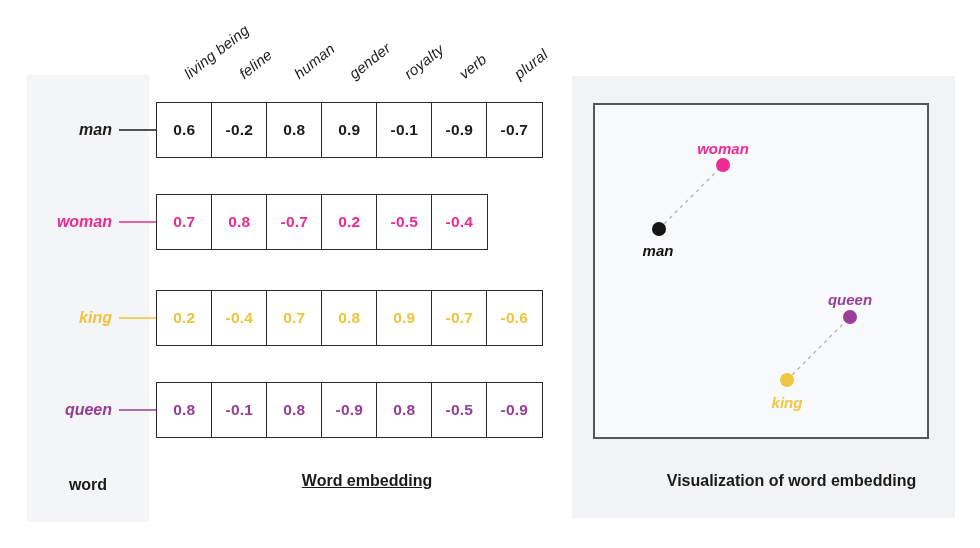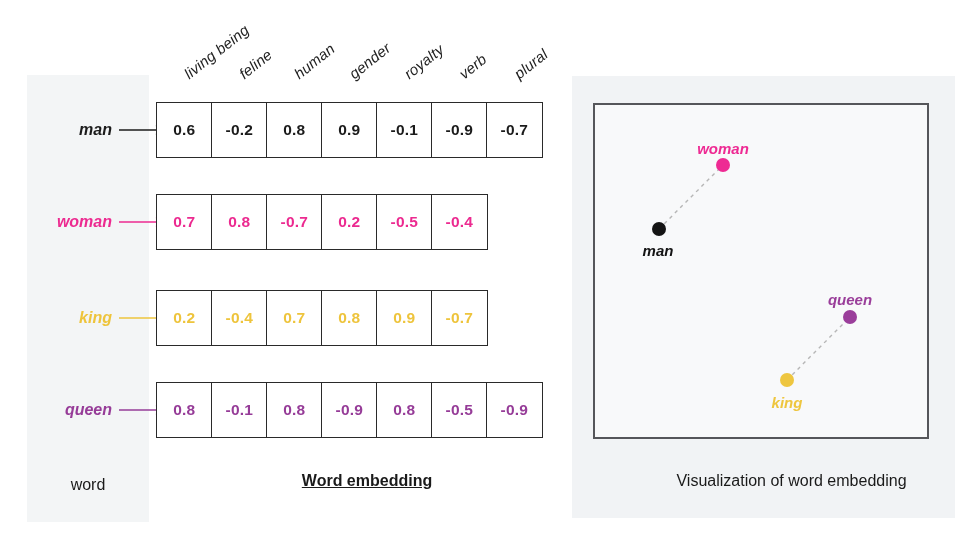--- a/index.html
+++ b/index.html
@@ -5,21 +5,21 @@
   html,body{margin:0;padding:0;}
   body{
     width:980px;height:548px;background:#ffffff;overflow:hidden;position:relative;
     font-family:"Liberation Sans", sans-serif;color:#1b1b1b;
   }
   .abs{position:absolute;}
 
   
   .left-panel{left:27px;top:75px;width:122px;height:447px;background:#f3f5f6;}
   .panel-caption{position:absolute;left:0;width:100%;text-align:center;
-    font-size:16px;font-weight:400;color:#1a1a1a;}
+    font-size:16px;font-weight:700;color:#1a1a1a;}
   .left-panel .panel-caption{bottom:28px;}
 
   
   .header-anchor{position:absolute;width:0;height:0;}
   .header-anchor span{
     position:absolute;left:0;bottom:0;white-space:nowrap;
     transform:rotate(-38deg);transform-origin:0 100%;
     font-size:15px;font-style:italic;font-weight:500;color:#222222;letter-spacing:.2px;
   }
 
@@ -119,20 +119,21 @@
       <line x1="0" y1="6" x2="43" y2="6" stroke="currentColor" stroke-width="1.3"></line>
       <path d="M37 1.5 L44 6 L37 10.5" fill="none" stroke="currentColor" stroke-width="1.3"></path>
     </svg>
   <div class="cells">
     <div class="cell">0.2</div>
     <div class="cell">-0.4</div>
     <div class="cell">0.7</div>
     <div class="cell">0.8</div>
     <div class="cell">0.9</div>
     <div class="cell">-0.7</div>
+    <div class="cell">-0.6</div>
   </div>
 </div>
 
 <div class="row" style="top: 382px; color: rgb(150, 60, 152);">
   <div class="row-label">queen</div>
   <svg class="arrow" width="46" height="12" viewBox="0 0 46 12">
       <line x1="0" y1="6" x2="43" y2="6" stroke="currentColor" stroke-width="1.3"></line>
       <path d="M37 1.5 L44 6 L37 10.5" fill="none" stroke="currentColor" stroke-width="1.3"></path>
     </svg>
   <div class="cells">

